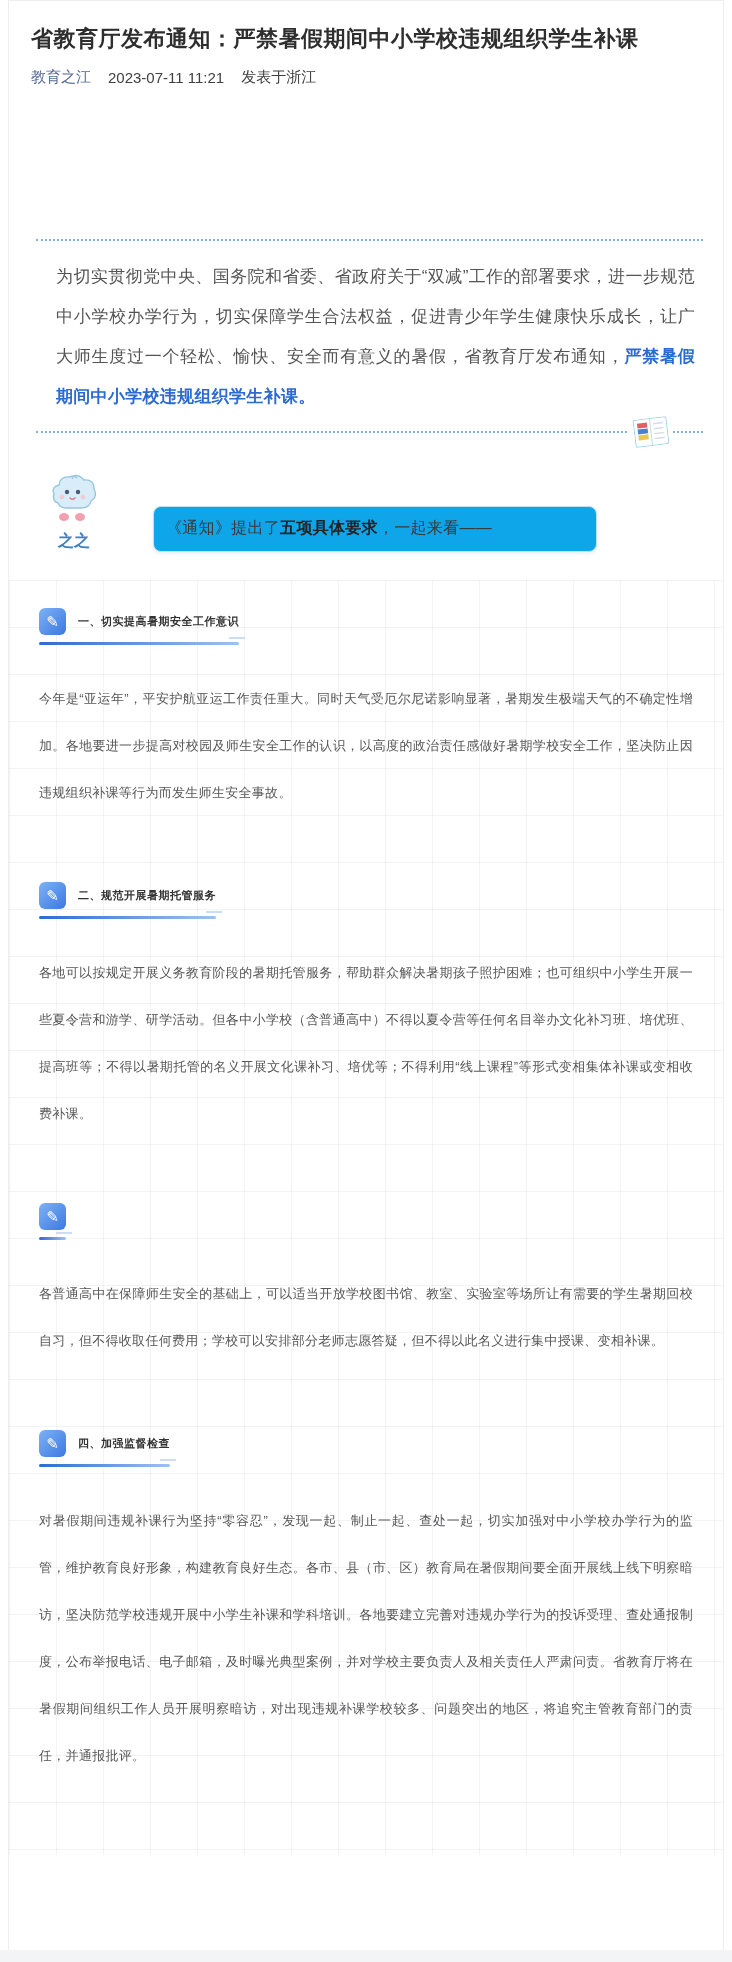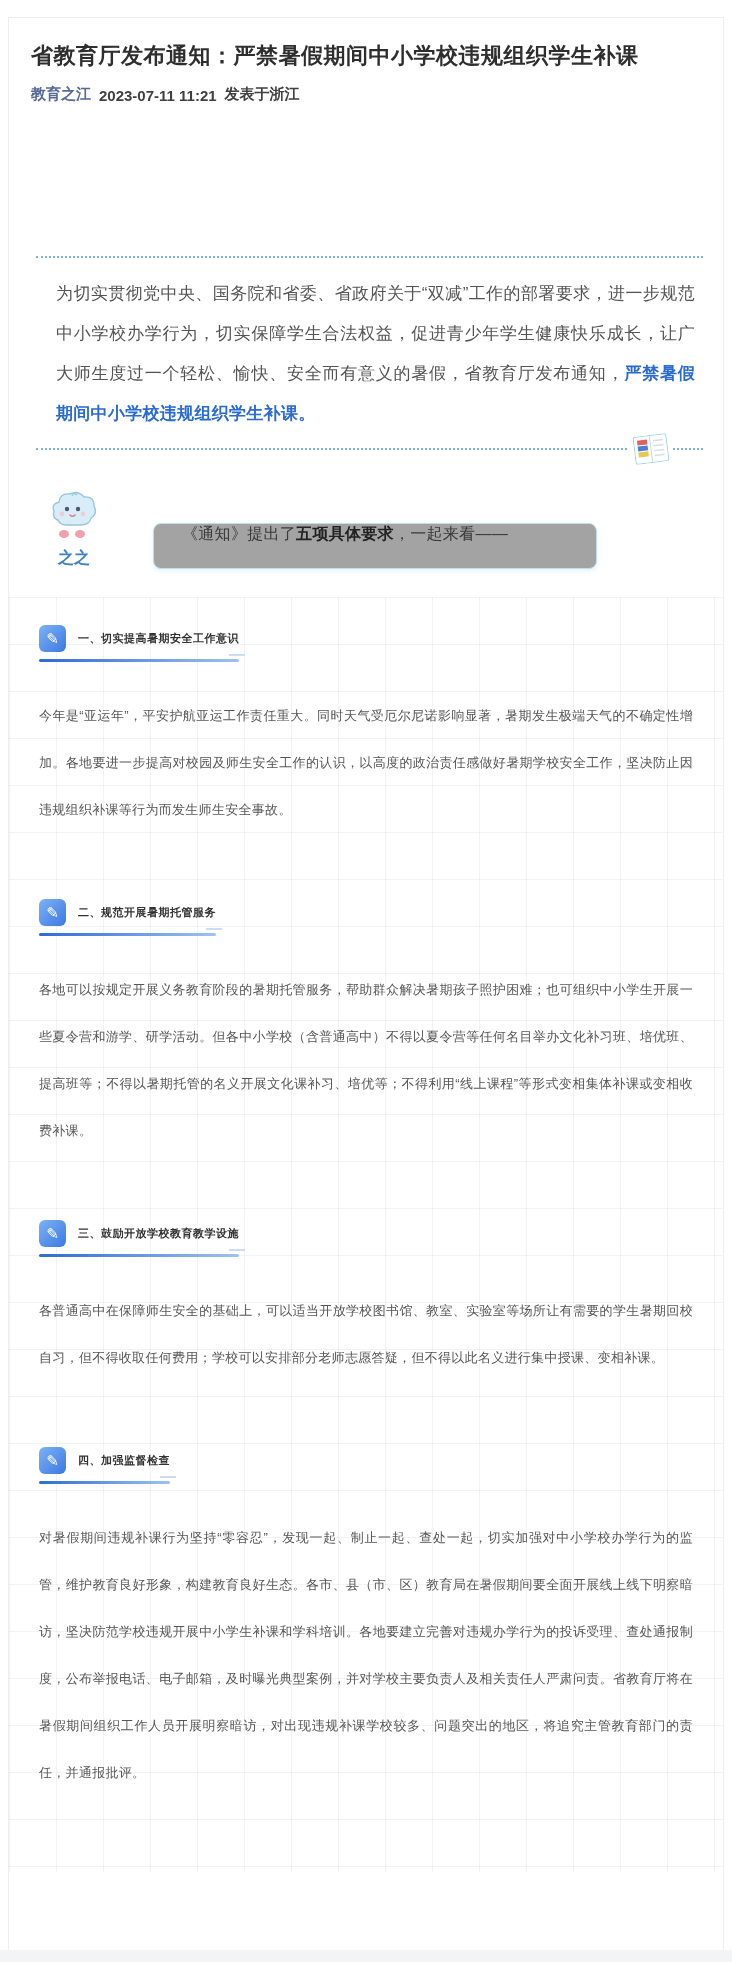--- a/index.html
+++ b/index.html
@@ -4,31 +4,31 @@
 <style>
   * { margin:0; padding:0; box-sizing:border-box; }
   html,body { width:732px; }
   body {
     height:1962px; overflow:hidden; background:#fff;
     font-family:"Liberation Sans","DejaVu Sans",sans-serif;
     position:relative;
   }
   .page {
     position:absolute; left:8px; right:8px; top:0; bottom:12px;
-    border:1px solid #eeeeee; border-bottom:none; background:#fff;margin-top:17px;
+    border:1px solid #eeeeee; border-bottom:none; background:#fff;
   }
   
   .title {
     padding:22px 22px 0 22px;
     font-size:22px; line-height:1.45; font-weight:700; color:#2e2e2e;
     letter-spacing:.5px;
   }
   .byline {
-    display:flex; align-items:flex-end; gap:8px;
-    padding:13px 22px 0 22px; font-size:15px;font-weight:bold;
+    display:flex; align-items:center; gap:17px;
+    padding:13px 22px 0 22px; font-size:15px;
   }
   .account { color:#576b95; cursor:pointer; }
   .meta { color:#404040; }
   .top-spacer { height:152px; }
 
   
   .intro-block {
     margin:0 20px 0 27px; position:relative;
     border-top:2px dotted #7fb0d6; border-bottom:2px dotted #7fb0d6;
     padding:16px 8px 14px 20px;
@@ -46,23 +46,23 @@
 
   
   .mascot-row {
     display:flex; align-items:flex-end; gap:52px;
     padding:40px 0 0 38px;
   }
   .mascot { width:54px; text-align:center; }
   .mascot-name { margin-top:4px; font-size:16px; font-weight:700; color:#3f7fc4; }
   .callout {
     width:444px; height:46px; margin-bottom:0px;
-    background:#a3a3a3; border:1px solid #bfe0ee; border-radius:8px;
+    background:#0ea5e9; border:1px solid #bfe0ee; border-radius:8px;
     box-shadow:0 2px 4px rgba(160,200,220,.25);
-    display:flex; align-items:flex-start; padding:0 28px;
+    display:flex; align-items:center; padding:0 12px;
     font-size:16px; color:#3a3a3a; letter-spacing:.3px;
   }
   .callout b { font-weight:700; color:#222; }
 
   
   .grid-section {
     margin-top:28px; padding:28px 30px 10px 30px;
     background-image:
       linear-gradient(to right, rgba(120,140,165,.10) 1px, transparent 1px),
       linear-gradient(to bottom, rgba(120,140,165,.10) 1px, transparent 1px);
@@ -171,21 +171,20 @@
         </div>
         <div class="sec-underline"></div>
       </div>
       <p class="sec-body">各地可以按规定开展义务教育阶段的暑期托管服务，帮助群众解决暑期孩子照护困难；也可组织中小学生开展一些夏令营和游学、研学活动。但各中小学校（含普通高中）不得以夏令营等任何名目举办文化补习班、培优班、提高班等；不得以暑期托管的名义开展文化课补习、培优等；不得利用“线上课程”等形式变相集体补课或变相收费补课。</p>
     </div>
 
     <div class="sec">
       <div class="sec-head">
         <div class="sec-head-row">
           <span class="pencil-badge">✎</span>
-          <span class="sec-title">三、鼓励开放学校教育教学设施</span>
         </div>
         <div class="sec-underline"></div>
       </div>
       <p class="sec-body">各普通高中在保障师生安全的基础上，可以适当开放学校图书馆、教室、实验室等场所让有需要的学生暑期回校自习，但不得收取任何费用；学校可以安排部分老师志愿答疑，但不得以此名义进行集中授课、变相补课。</p>
     </div>
 
     <div class="sec">
       <div class="sec-head">
         <div class="sec-head-row">
           <span class="pencil-badge">✎</span>

